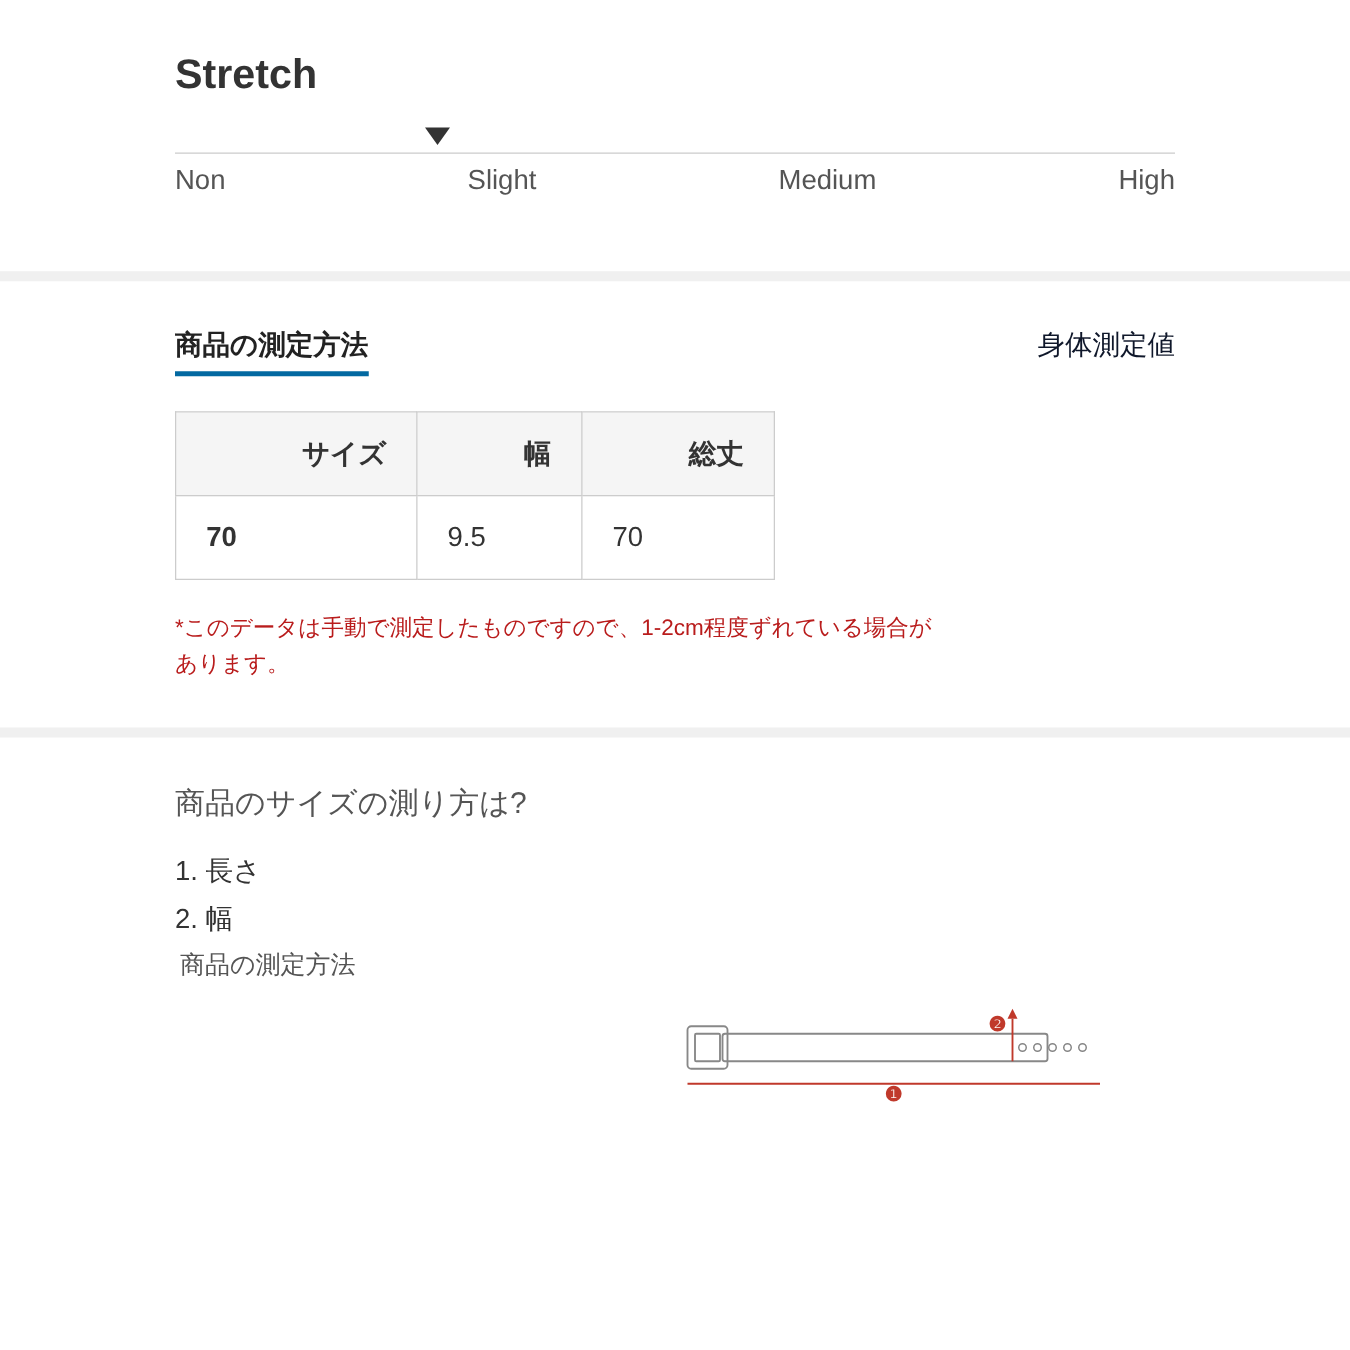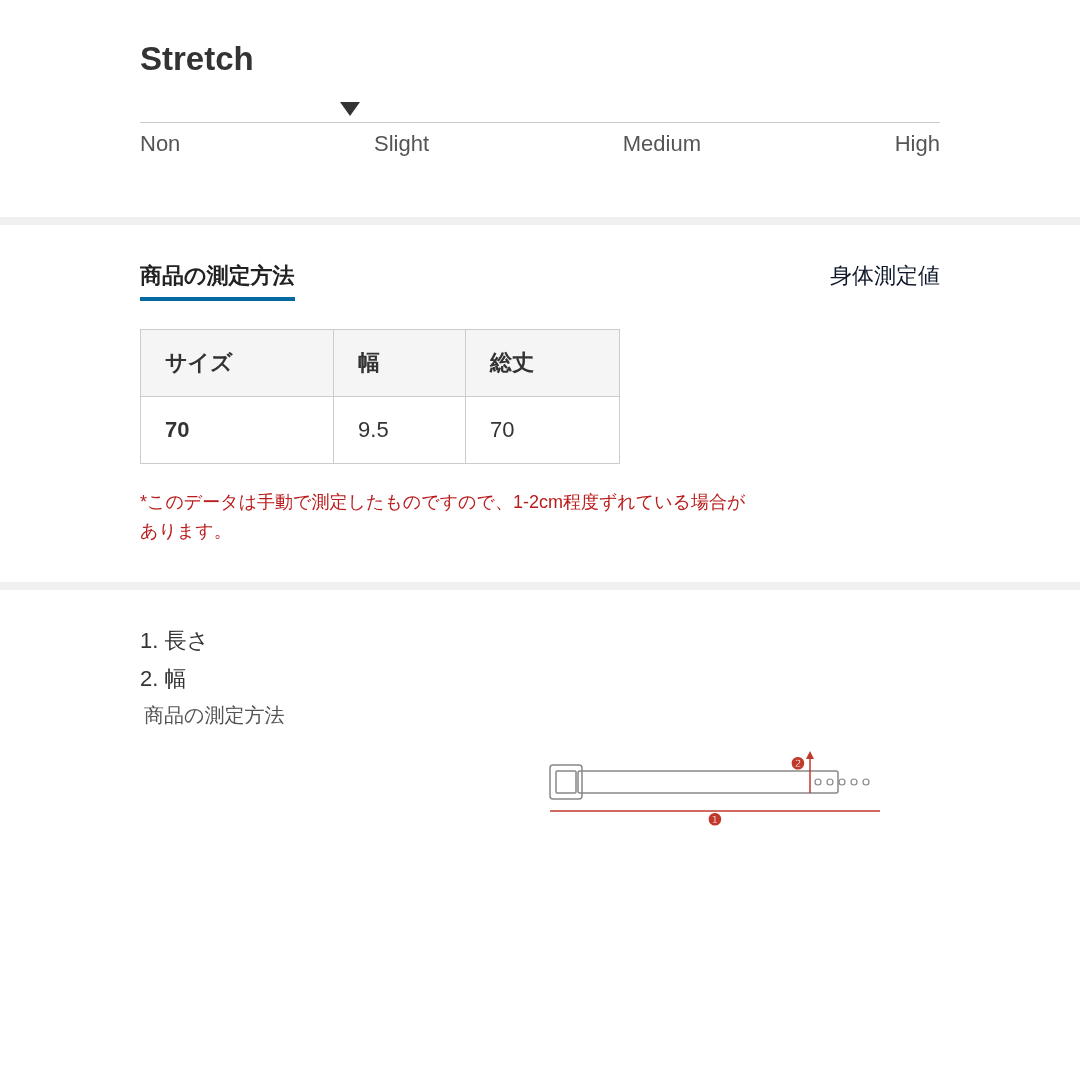--- a/index.html
+++ b/index.html
@@ -96,21 +96,21 @@
       width: 480px;
       border: 1px solid #ccc;
     }
 
     .size-table th {
       background: #f5f5f5;
       font-size: 22px;
       font-weight: 700;
       padding: 18px 24px;
       border: 1px solid #ccc;
-      text-align: left;
+      text-align: right;
     }
 
     .size-table td {
       font-size: 22px;
       padding: 20px 24px;
       border: 1px solid #ccc;
       text-align: left;
     }
 
     .size-table td.bold {
@@ -197,20 +197,21 @@
       </tr>
     </tbody>
   </table>
 
   <p class="note-text">*このデータは手動で測定したものですので、1-2cm程度ずれている場合があります。</p>
 </div>
 
 <div class="divider"></div>
 
 <div class="how-section">
+  <p class="how-title">商品のサイズの測り方は?</p>
 
   <p class="how-step-title">1. 長さ</p>
 
   <p class="how-step-title">2. 幅</p>
   <p class="how-step-desc">商品の測定方法</p>
 
   <div class="belt-diagram">
     <svg width="340" height="80" viewBox="0 0 340 80">
 
       <rect x="38" y="22" width="260" height="22" rx="2" fill="none" stroke="#888" stroke-width="1.5"></rect>

